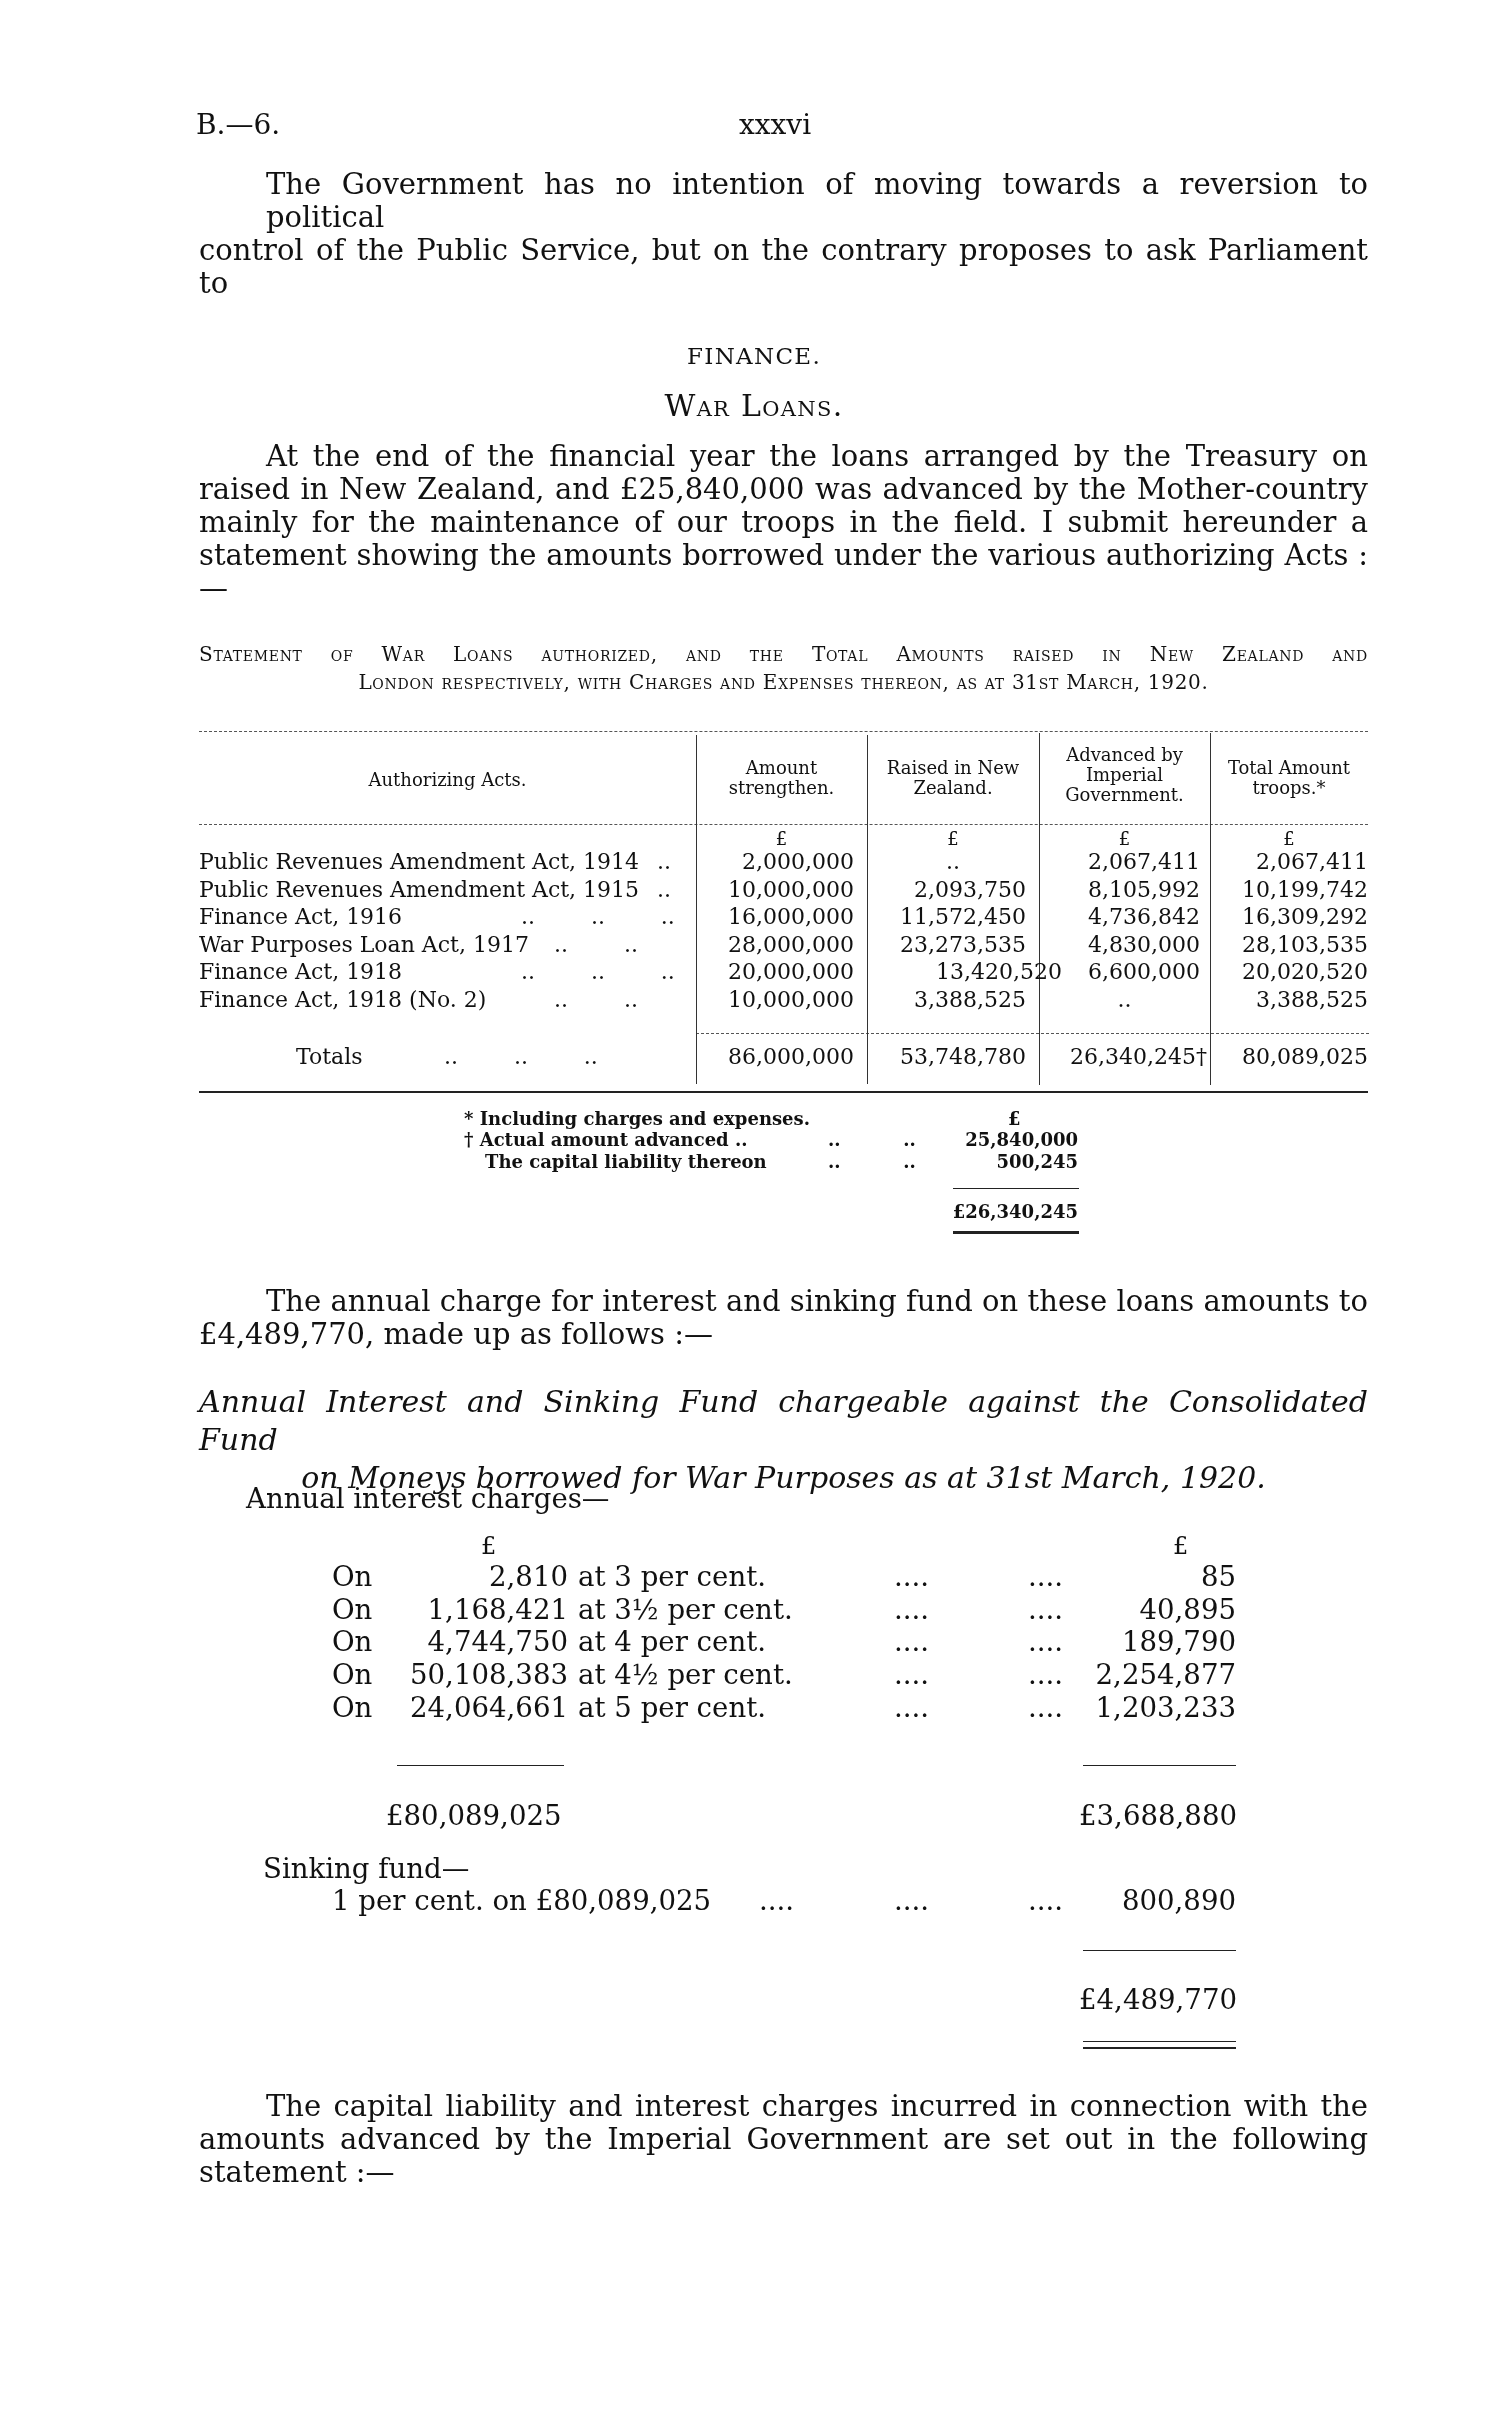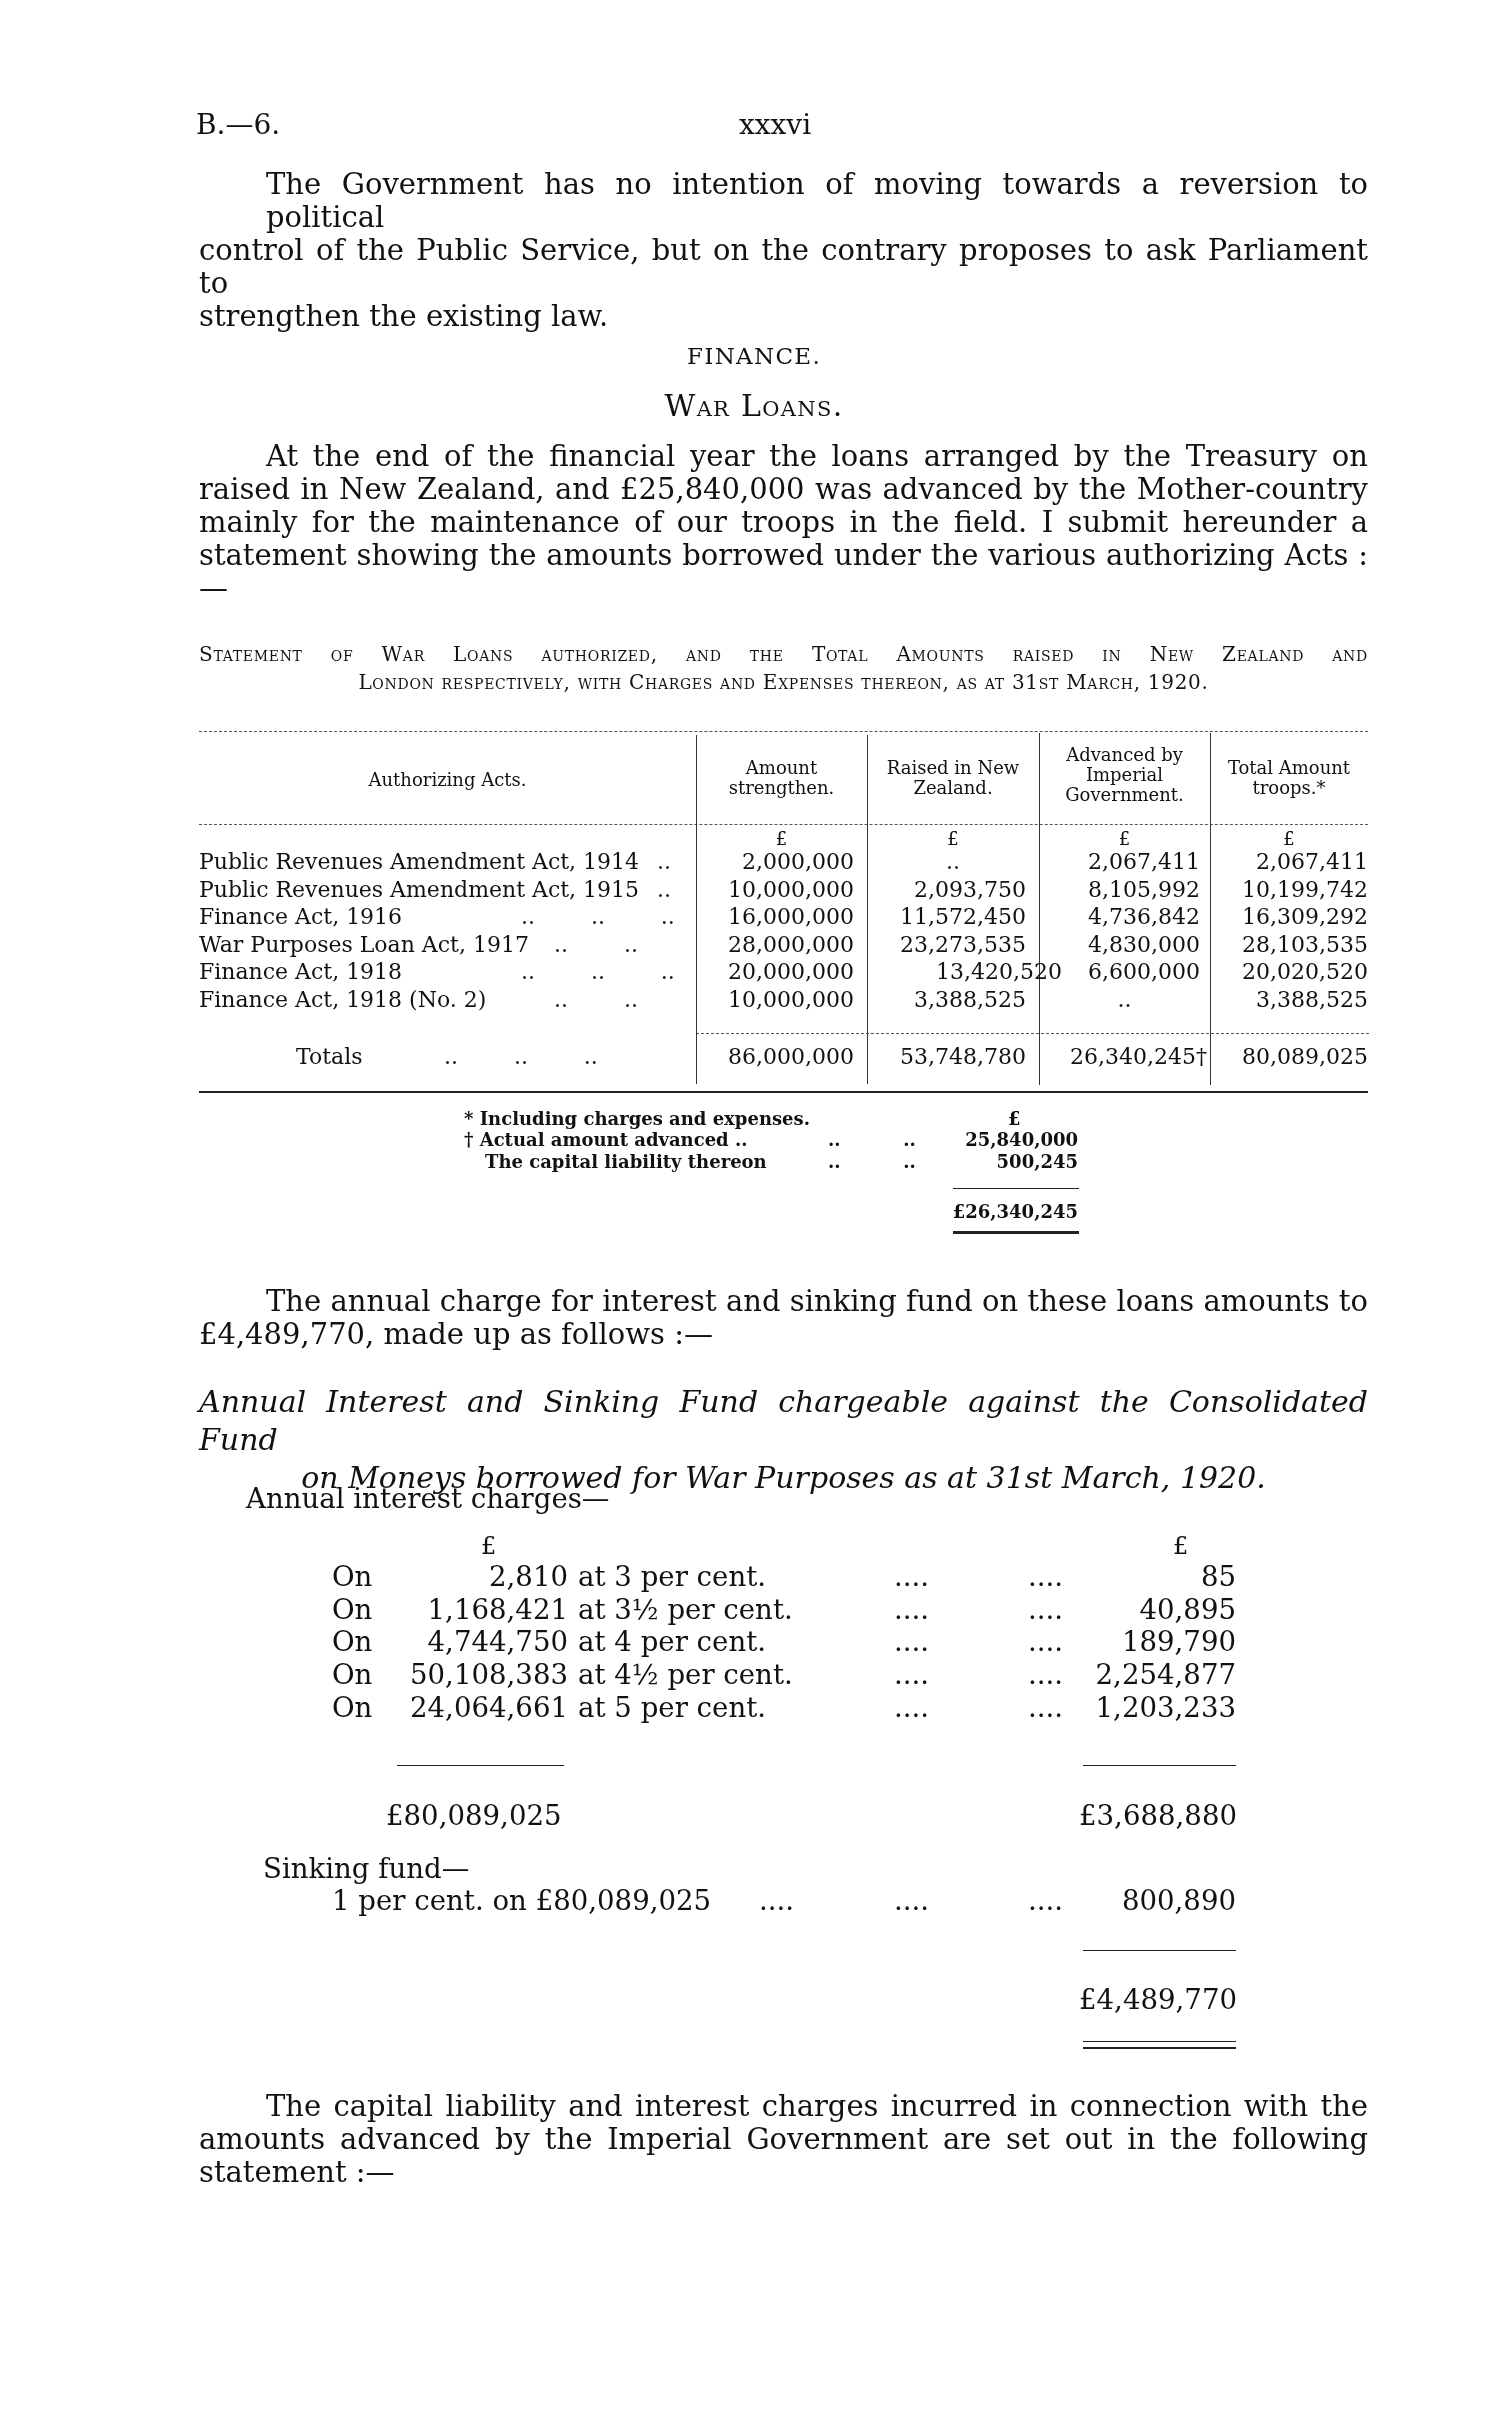--- a/index.html
+++ b/index.html
@@ -39,21 +39,20 @@
 </style>
 </head>
 <body>
 
 <div class="abs page-id">B.—6.</div>
 <div class="abs page-num">xxxvi</div>
 
 <div class="para" style="top:168px;">
   <span class="line" style="padding-left:67px;">The Government has no intention of moving towards a reversion to political</span>
   <span class="line">control of the Public Service, but on the contrary proposes to ask Parliament to</span>
-  <span class="line" style="text-align-last:left;">strengthen the existing law.</span>
 </div>
 
 <div class="abs heading-finance">FINANCE.</div>
 <div class="abs heading-warloans">War Loans.</div>
 
 <div class="para" style="top:440px;">
   <span class="line" style="padding-left:67px;">At the end of the financial year the loans arranged by the Treasury on</span>
   <span class="line">raised in New Zealand, and £25,840,000 was advanced by the Mother-country</span>
   <span class="line">mainly for the maintenance of our troops in the field.  I submit hereunder a</span>
   <span class="line" style="text-align-last:left;">statement showing the amounts borrowed under the various authorizing Acts :—</span>

